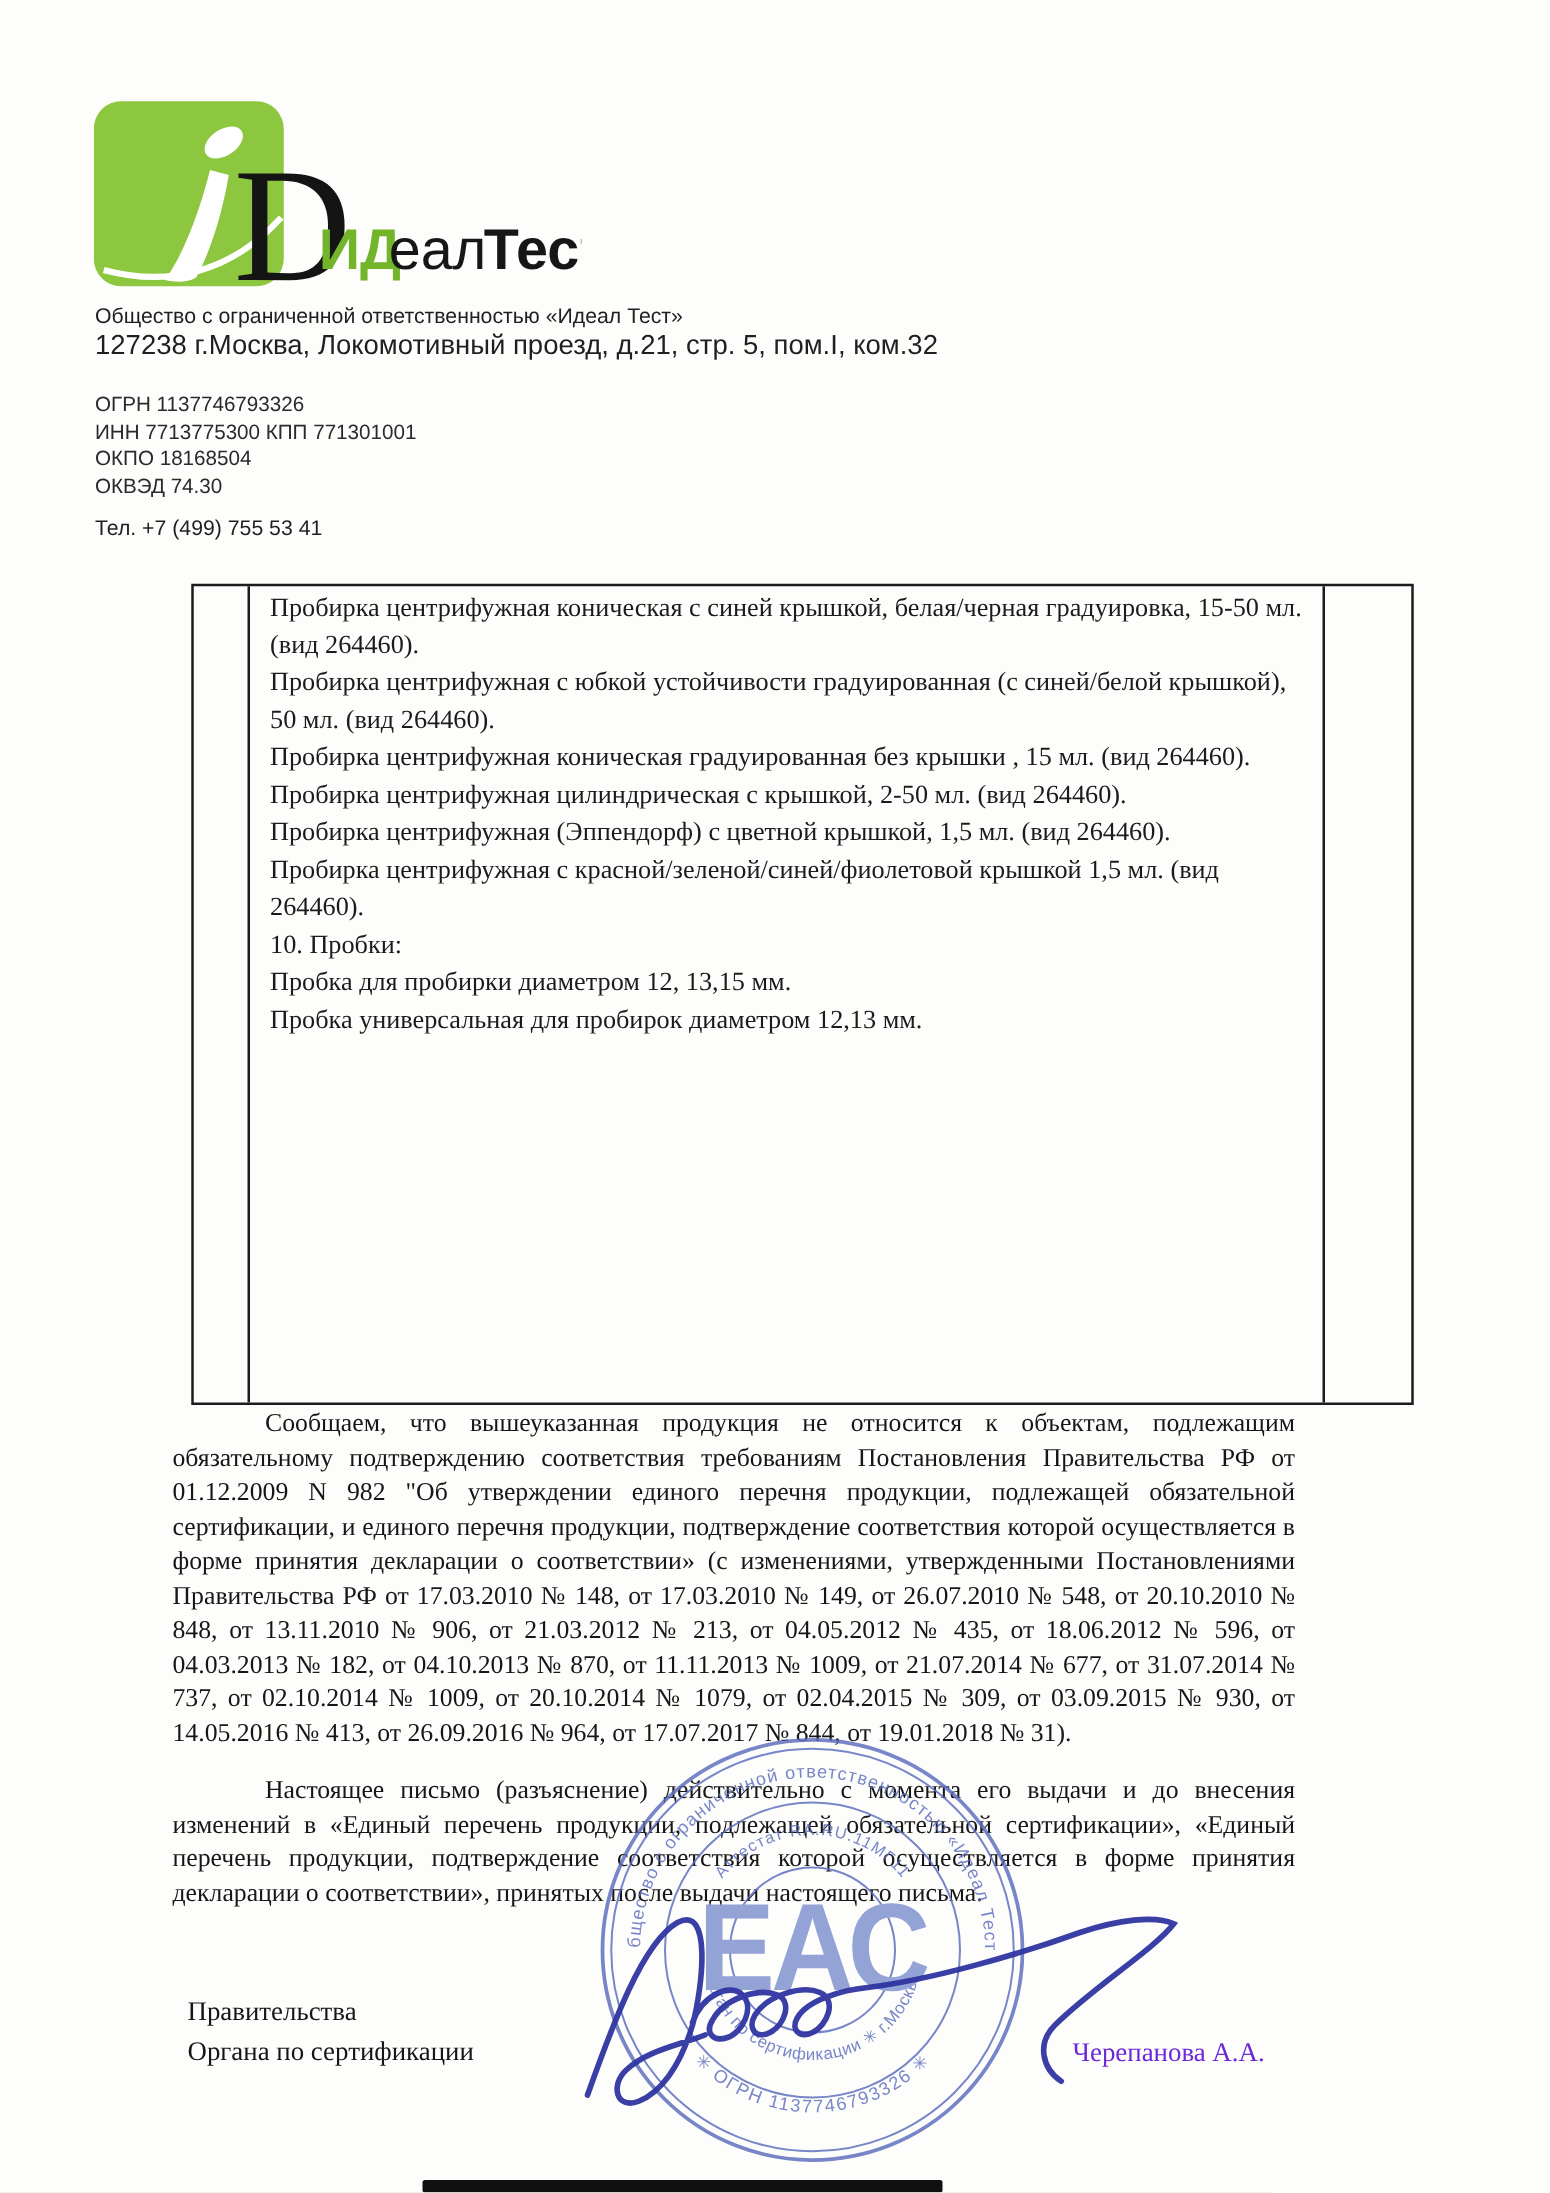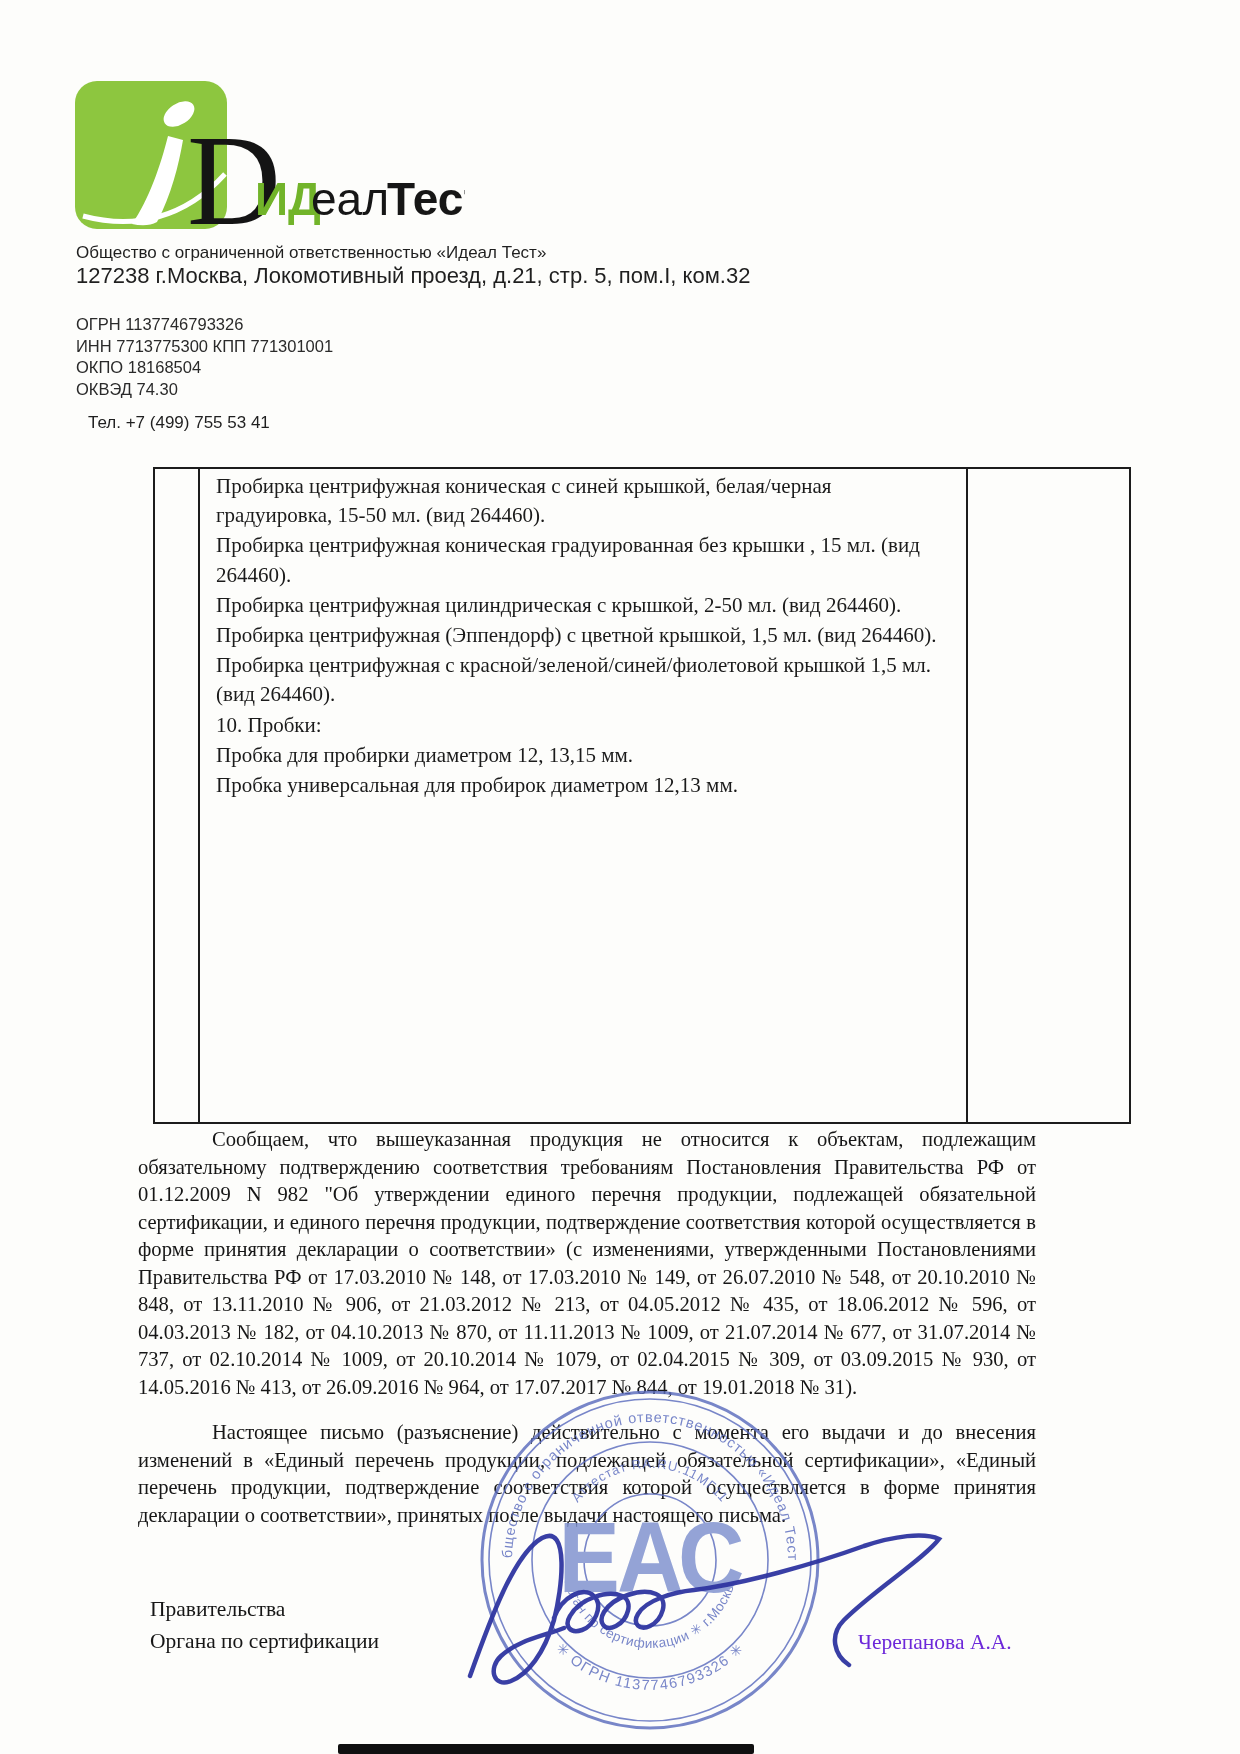--- a/index.html
+++ b/index.html
@@ -12,29 +12,29 @@
 
   
   .logo-svg { position:absolute; left:75px; top:78px; }
   .company-block {
     position:absolute; left:76px; top:241px;
     font-family:"Liberation Sans", sans-serif; color:#1f1f1f;
   }
   .company-name { font-size:17px; line-height:23px; font-weight:500; }
   .company-address { font-size:22px; line-height:23px; }
   .reg-block { margin-top:27px; font-size:16.5px; line-height:21.5px; color:#2a2a2a; }
-  .phone-line { margin-top:13px; font-size:17px; color:#1f1f1f;margin-left:12px; }
+  .phone-line { margin-top:13px; font-size:17px; color:#1f1f1f; }
 
   
   .doc-table {
     position:absolute; left:153px; top:467px; width:978px; height:657px;
     border:2px solid #1c1c1c; display:flex;
   }
   .tcol-left  { width:45px;  border-right:2px solid #1c1c1c; }
-  .tcol-main  { width:768px; border-right:2px solid #1c1c1c; padding:3px 14px 0 16px; }
+  .tcol-main  { width:860px; border-right:2px solid #1c1c1c; padding:3px 14px 0 16px; }
   .tcol-right { flex:1; }
   .trow { font-size:21px; line-height:29.2px; margin-bottom:1px; }
 
   
   .body-text {
     position:absolute; left:138px; top:1126px; width:898px;
     font-size:20.6px; line-height:27.5px; text-align:justify;
     color:#161616; z-index:1;
   }
   .body-text p { text-indent:74px; }
@@ -89,20 +89,21 @@
       <div>ОКПО 18168504</div>
       <div>ОКВЭД 74.30</div>
     </div>
     <div class="phone-line">Тел. +7 (499) 755 53 41</div>
   </div>
 
   <div class="doc-table">
     <div class="tcol-left"></div>
     <div class="tcol-main">
       <div class="trow">Пробирка центрифужная коническая с синей крышкой, белая/черная градуировка, 15-50 мл. (вид 264460).</div>
+      <div class="trow">Пробирка центрифужная с юбкой устойчивости градуированная (с синей/белой крышкой), 50 мл. (вид 264460).</div>
       <div class="trow">Пробирка центрифужная коническая градуированная без крышки , 15 мл. (вид 264460).</div>
       <div class="trow">Пробирка центрифужная цилиндрическая с крышкой, 2-50 мл. (вид 264460).</div>
       <div class="trow">Пробирка центрифужная (Эппендорф) с цветной крышкой, 1,5 мл. (вид 264460).</div>
       <div class="trow">Пробирка центрифужная с красной/зеленой/синей/фиолетовой крышкой 1,5 мл. (вид 264460).</div>
       <div class="trow">10. Пробки:</div>
       <div class="trow">Пробка для пробирки диаметром 12, 13,15 мм.</div>
       <div class="trow">Пробка универсальная для пробирок диаметром 12,13 мм.</div>
     </div>
     <div class="tcol-right"></div>
   </div>

